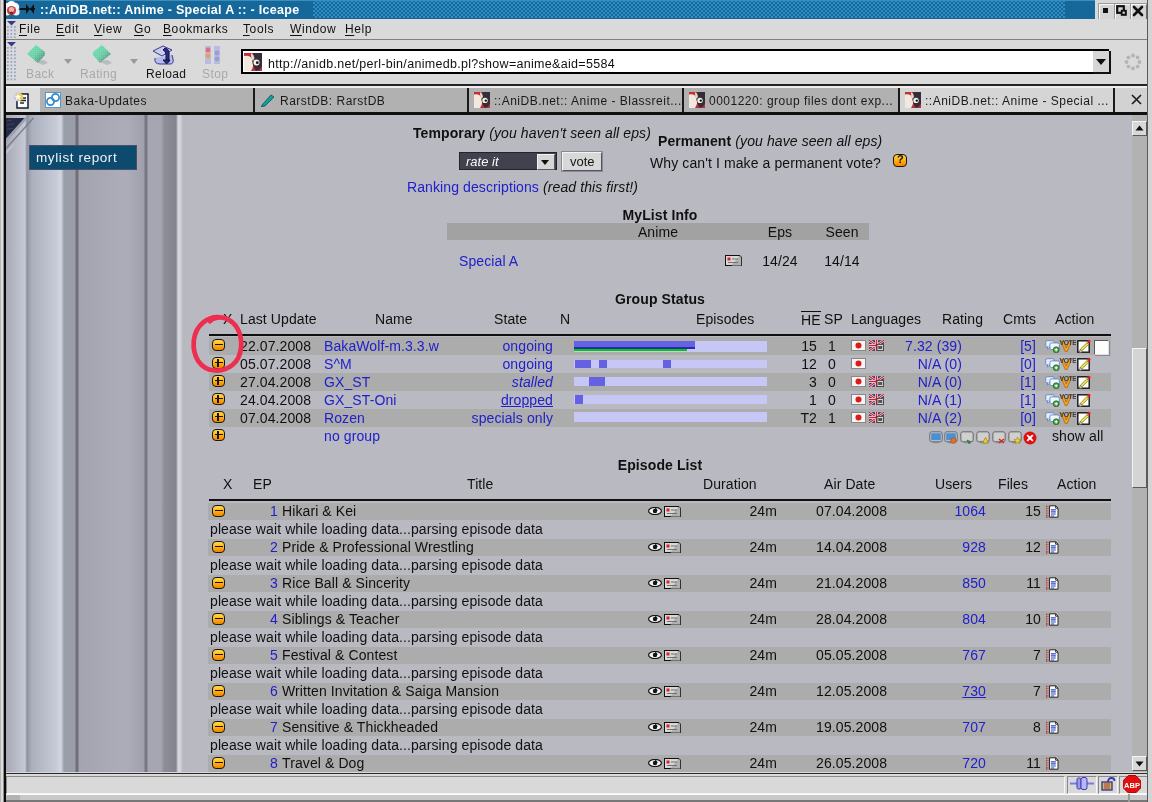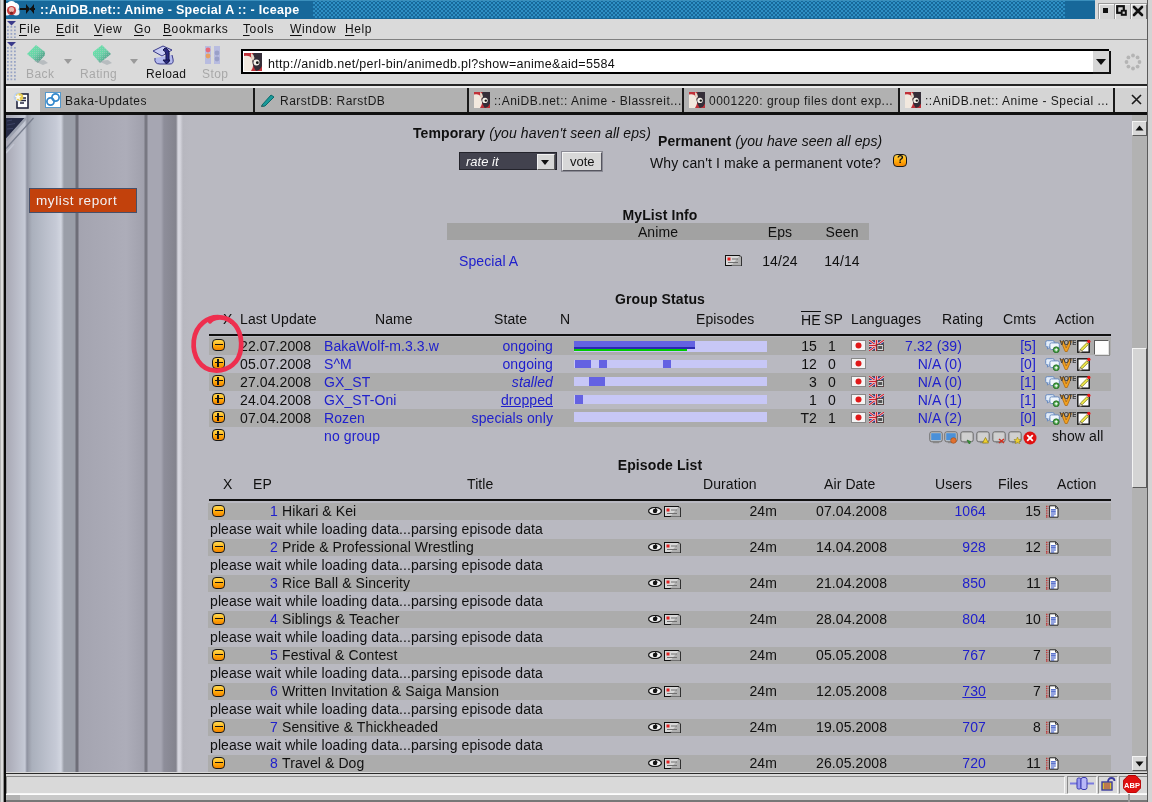--- a/index.html
+++ b/index.html
@@ -25,21 +25,21 @@
 .tab.active{background:#d5d5d5;}
 .tablabel{position:absolute;left:25px;top:6px;font-size:12px;color:#1a1a1a;letter-spacing:0.5px;white-space:nowrap;}
 .tabicon{position:absolute;left:5px;top:4px;width:16px;height:16px;}
 #content{left:6px;top:115px;width:1126px;height:657px;background:#b9b9c1;overflow:hidden;}
 #sidebar{left:0;top:0;width:190px;height:657px;background:linear-gradient(90deg,
  #a8a8b4 0,#c2c6d2 17px,#c6cad6 19px,#8e92a0 21px,#9ca0ac 23px,
  #aab0bc 26px,#c6cad6 50px,#d2d6e0 55px,#9a9ea8 58px,#9a9ea8 69px,
  #6e6e78 70px 72px,#a4a4b0 73px,#adadb9 120px,#a0a0ac 138px,
  #787882 139px 141px,#a6a6b2 142px,#a6a6b2 155px,#8e8e9a 158px,
  #84848e 170px,#d6d6de 172px 174px,#b7b7bf 177px,#b9b9c1 184px);}
-#mylistbox{left:23px;top:30px;width:106px;height:23px;background:#c2410c;border:1px solid #46506a;margin-top:43px;}
+#mylistbox{left:23px;top:30px;width:106px;height:23px;background:#0c4a6e;border:1px solid #46506a;}
 #mylistbox span{position:absolute;left:6px;top:3.5px;color:#f2f2f6;font-size:13.5px;letter-spacing:0.6px;}
 .pg{font-size:14px;color:#101010;letter-spacing:0.1px;white-space:nowrap;}
 .b{font-weight:bold;}
 .i{font-style:italic;}
 .lnk{color:#2020cc;}
 .darkrow{background:#acacac;}
 #scrollbar{left:1132px;top:115px;width:15px;height:657px;background:#b2b2b2;}
 .sbtn{position:absolute;left:0px;width:15px;height:15px;background:#d8d8d8;border:1px solid;border-color:#f4f4f4 #5a5a5a #5a5a5a #f4f4f4;box-sizing:border-box;}
 #sthumb{position:absolute;left:0px;top:233px;width:15px;height:140px;background:#d4d4d4;border:1px solid;border-color:#f4f4f4 #5a5a5a #5a5a5a #f4f4f4;box-sizing:border-box;}
 #statusbar{left:0px;top:773px;width:1152px;height:21px;background:#d9d9d9;border-top:1px solid #2a2a2a;}
@@ -282,20 +282,21 @@
         </svg>
       </span>
 </div>
 <div class="abs" style="left:556px;top:37px;width:40px;height:19px;background:#d8d8d8;border:1px solid;border-color:#f4f4f4 #55555f #55555f #f4f4f4;box-shadow:0 0 0 1px #8a8a94;box-sizing:border-box;">
   <span style="position:absolute;left:7px;top:1px;font-size:13px;color:#141414;">vote</span>
     </div>
 <div class="abs pg" style="left:644px;top:40px;">Why can't I make a permanent vote?</div>
 <div class="abs" style="left:887px;top:39px;width:12px;height:11px;border:1.5px solid #181818;border-radius:4px;background:linear-gradient(180deg,#ffd042,#ffa808 60%,#f28400);">
       <span style="position:absolute;left:3px;top:-2px;font-size:11px;font-weight:bold;color:#101010;">?</span>
     </div>
+<div class="abs pg" style="left:401px;top:64px;"><span class="lnk">Ranking descriptions</span> <span class="i">(read this first!)</span></div>
 
 <div class="abs pg b" style="left:0;top:92px;width:1308px;text-align:center;">MyList Info</div>
 <div class="abs" style="left:441px;top:108px;width:422px;height:17px;background:#a2a2a2;"></div>
 <div class="abs pg" style="left:441px;top:109px;width:422px;text-align:center;">Anime</div>
 <div class="abs pg" style="left:744px;top:109px;width:60px;text-align:center;">Eps</div>
 <div class="abs pg" style="left:806px;top:109px;width:60px;text-align:center;">Seen</div>
 <div class="abs pg lnk" style="left:453px;top:138px;">Special A</div>
 <svg class="abs" style="left:719px;top:140px;" width="17" height="11" viewBox="0 0 17 11">
       <rect x="0.5" y="0.5" width="14" height="10" fill="#d8d8d8" stroke="#101010"></rect>
       <path d="M15 0.5 l1.5 1.5 v9 h-9 l-1 -0.8" fill="#b0b0b0" stroke="#101010" stroke-width="0.8"></path>

